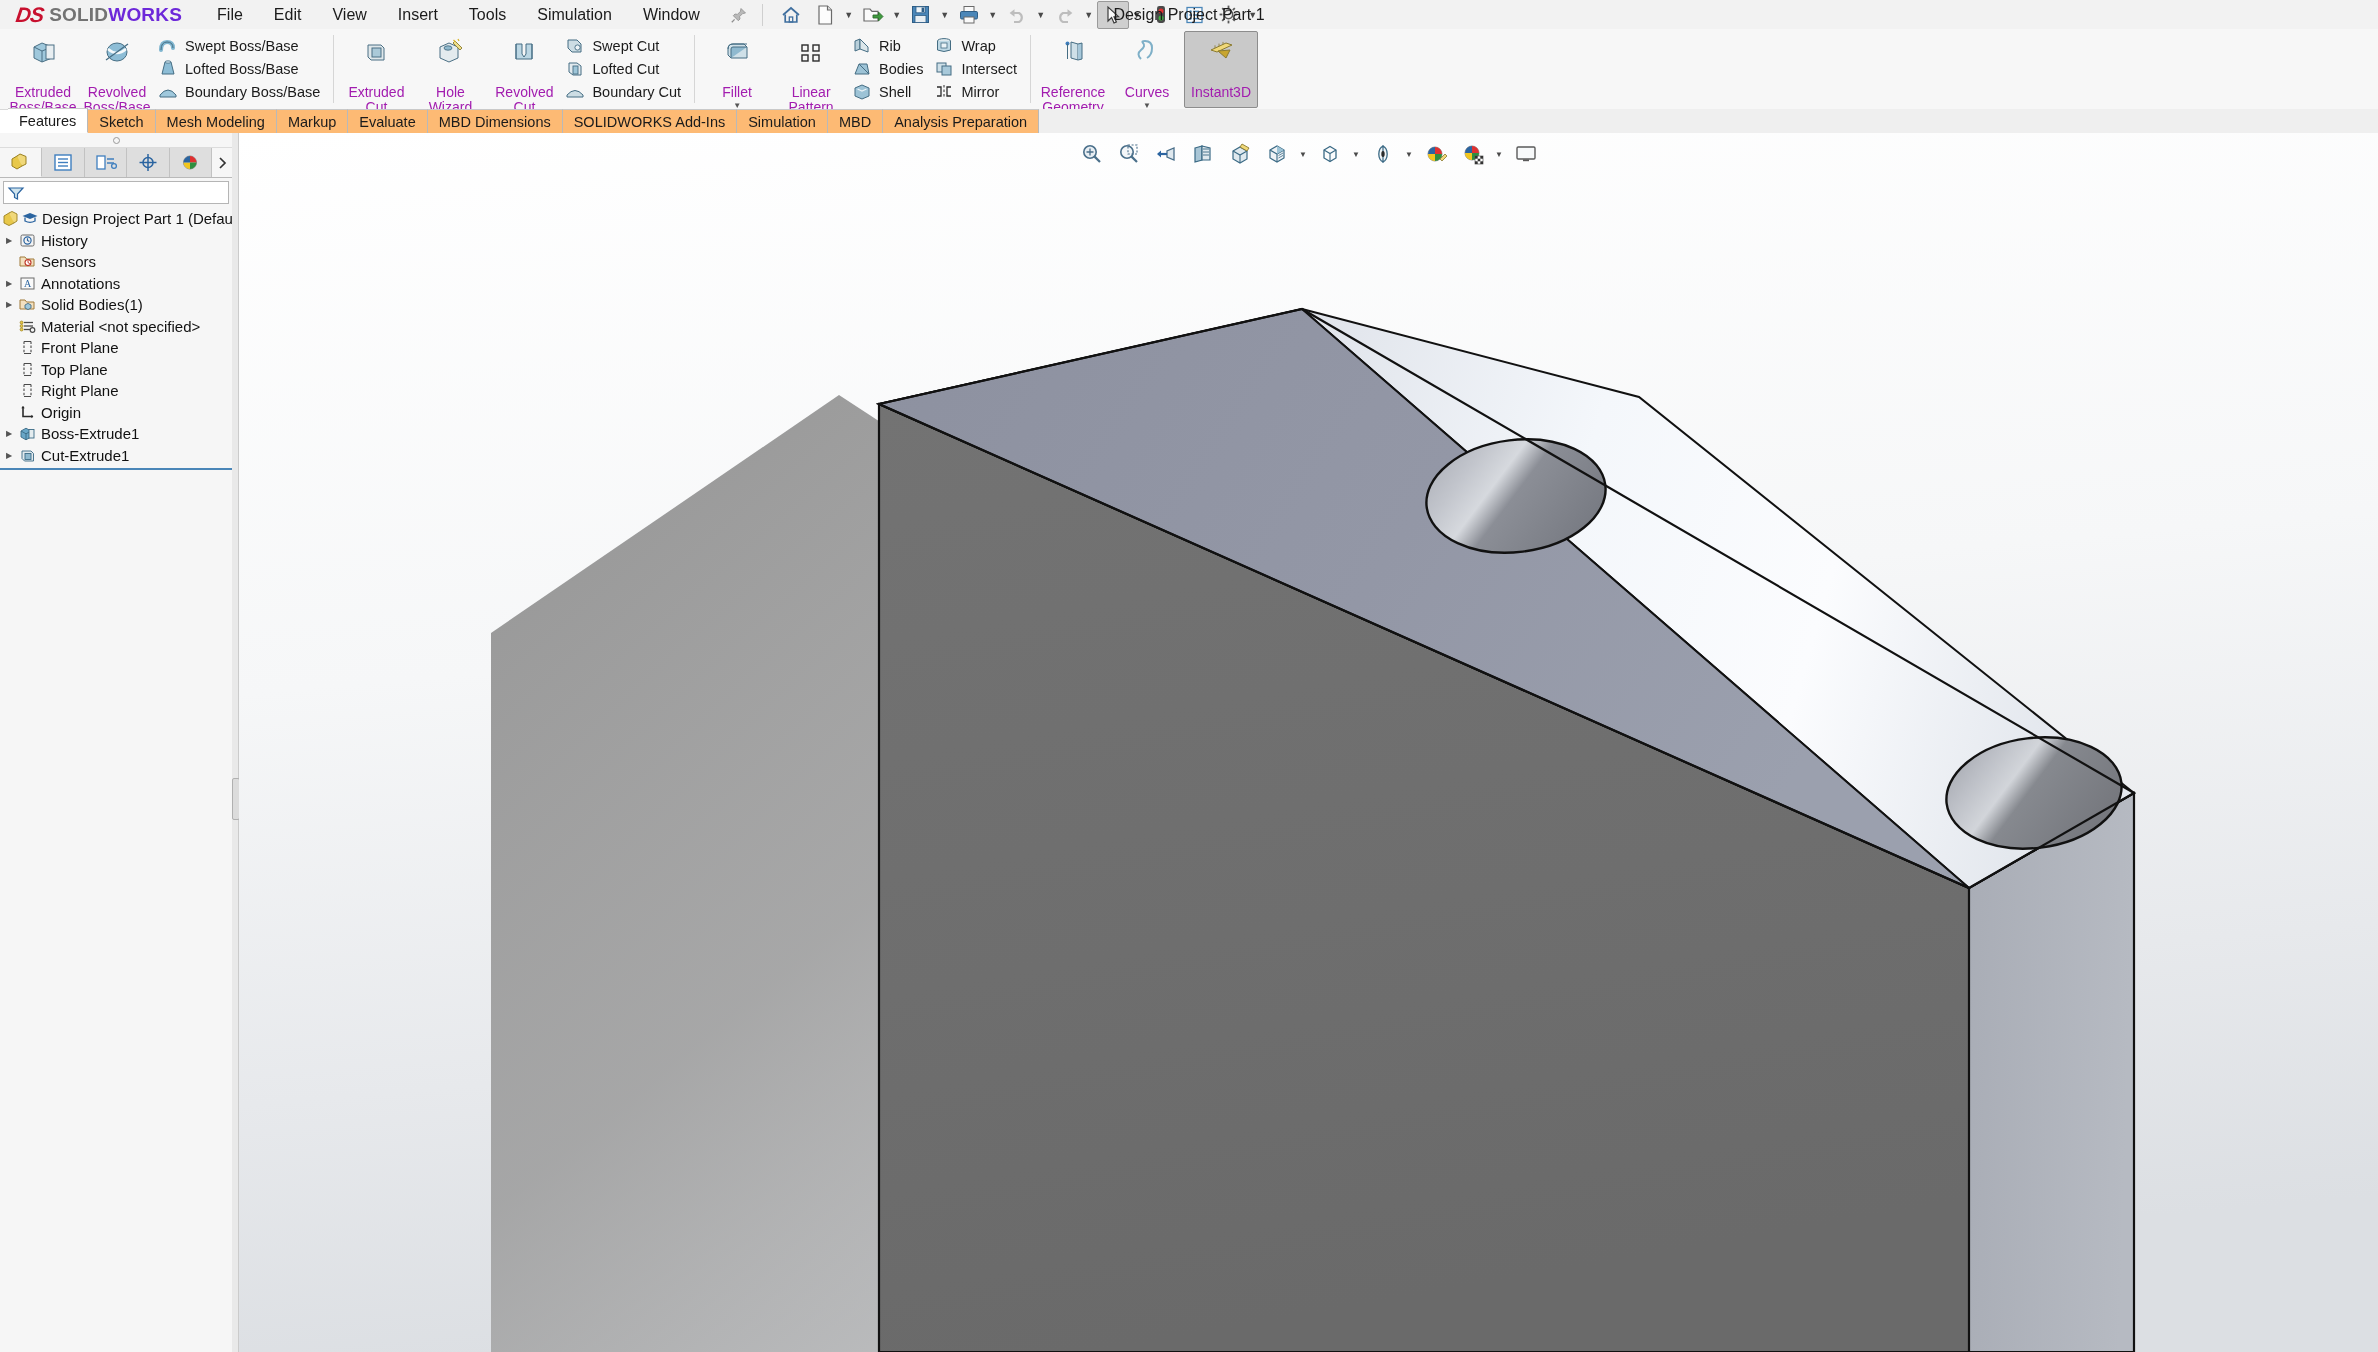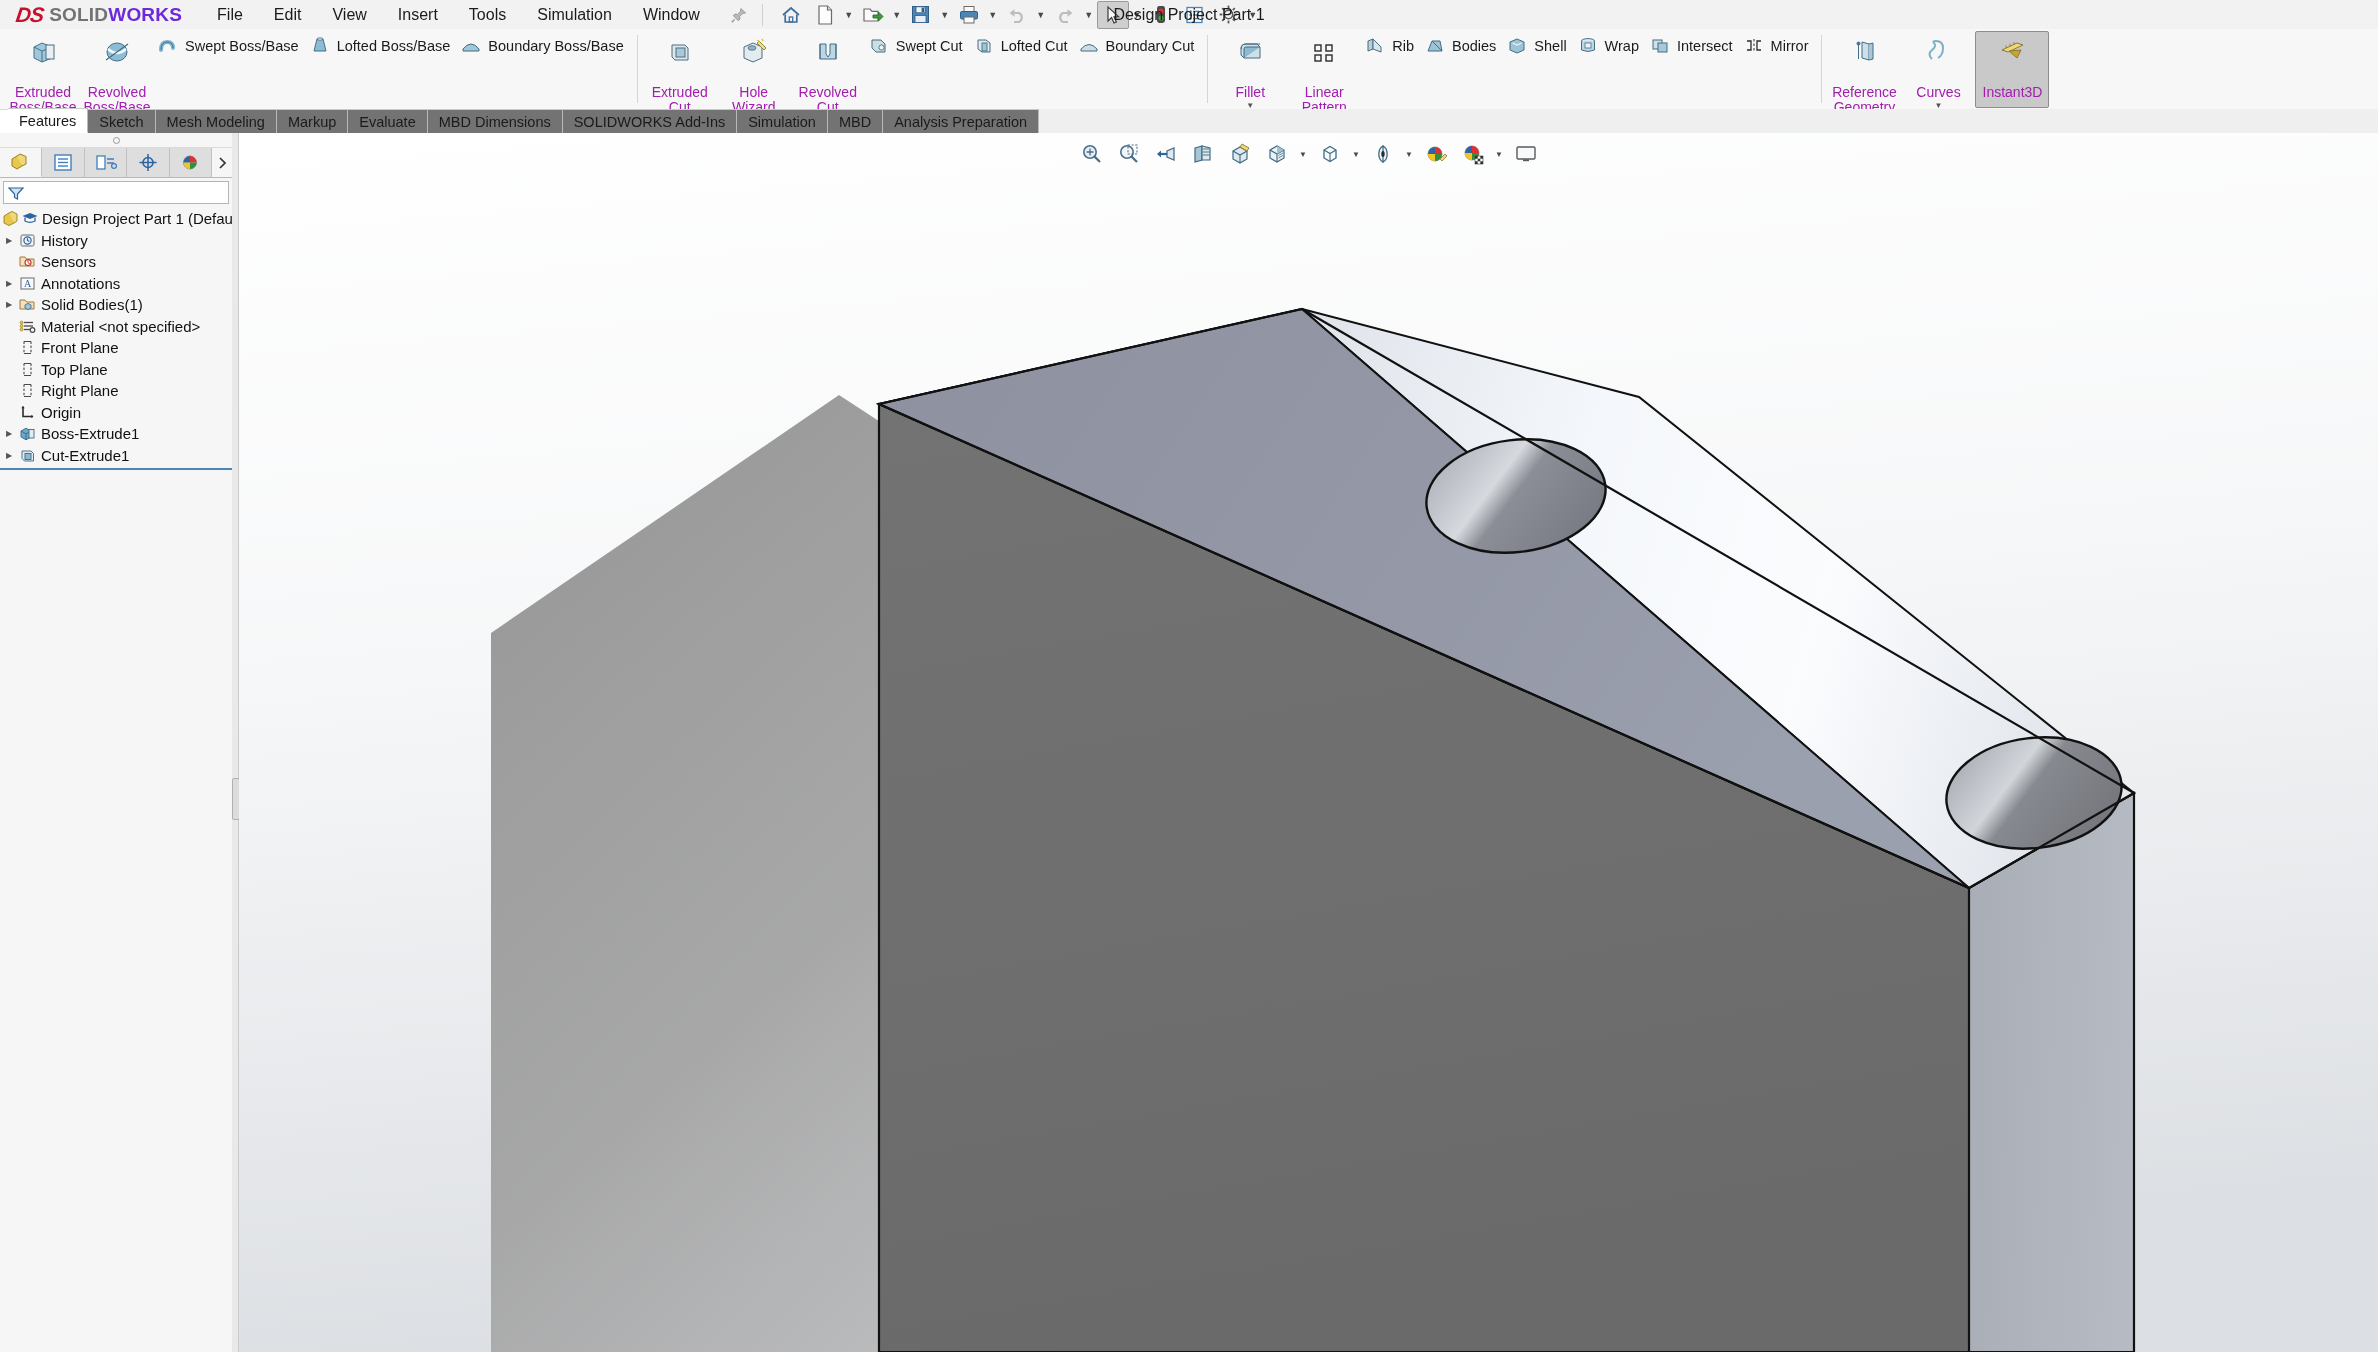--- a/index.html
+++ b/index.html
@@ -63,37 +63,37 @@
     width:72px;min-height:70px;display:flex;flex-direction:column;align-items:center;
     padding-top:5px;border:1px solid transparent;border-radius:2px;
   }
   .bigbtn.active{background:#c9c9c9;border-color:#8d8d8d;}
   .bigbtn .ico{height:30px;display:flex;align-items:center;justify-content:center;}
   .bigbtn .lbl{
     font-size:14px;line-height:15px;text-align:center;color:#a21caf;margin-top:18px;
     width:74px;
   }
   .bigbtn .dd{font-size:8px;color:#555;margin-top:1px;}
-  .smallcol{display:flex;flex-direction:row;justify-content:flex-start;padding-top:3px;}
+  .smallcol{display:flex;flex-direction:column;justify-content:flex-start;padding-top:3px;}
   .smallbtn{
     display:flex;align-items:center;gap:6px;height:21px;padding:0 6px 0 2px;
     border:1px solid transparent;border-radius:2px;
   }
   .smallbtn .ico{width:22px;height:19px;display:flex;align-items:center;justify-content:center;}
   .smallbtn .lbl{font-size:14.5px;color:#1b1b1b;white-space:nowrap;}
 
   
   .tabbar{
     position:absolute;left:8px;top:109px;width:2378px;height:24px;
     background:#efefef;border-bottom:1px solid #c9c9c9;
     display:flex;align-items:flex-end;
   }
   .tab{
     height:23px;display:flex;align-items:center;padding:0 11px;
-    font-size:14.5px;color:#1b1b1b;background:#737373;
+    font-size:14.5px;color:#1b1b1b;background:#fdba74;
     border-right:1px solid #b9b9b9;border-top:1px solid #c9c9c9;
   }
   .tab.active{background:#ffffff;border-bottom:1px solid #ffffff;font-weight:normal;}
 
   
   .leftpanel{
     position:absolute;left:0;top:133px;width:232px;bottom:0;
     background:#f6f6f6;border-right:1px solid #cbcbcb;
   }
   .panel-handle{

